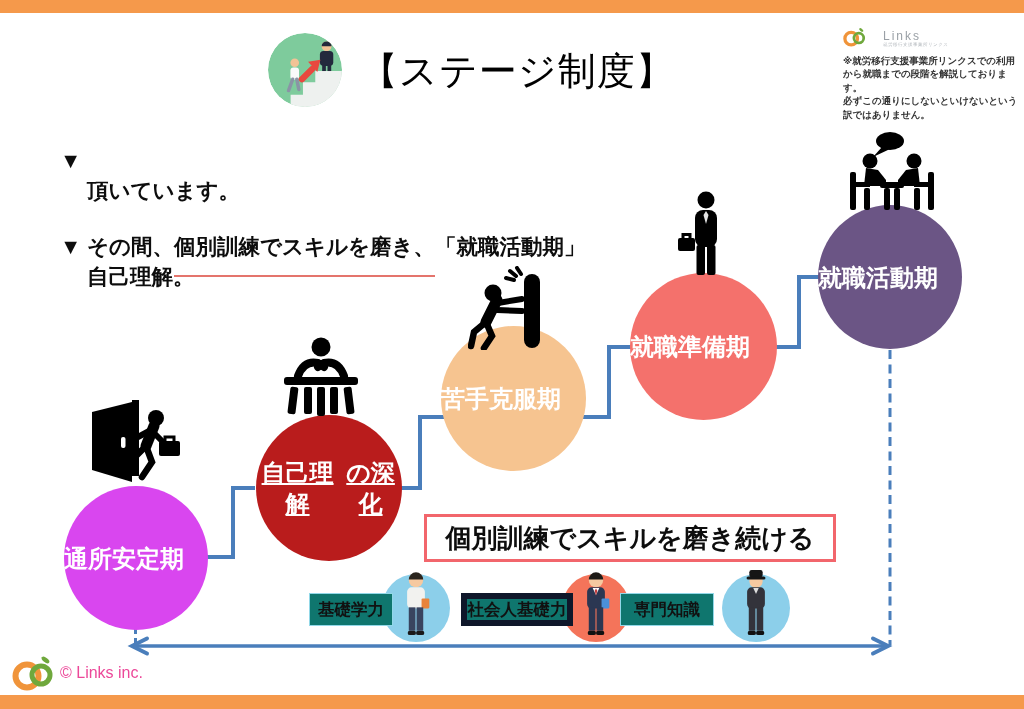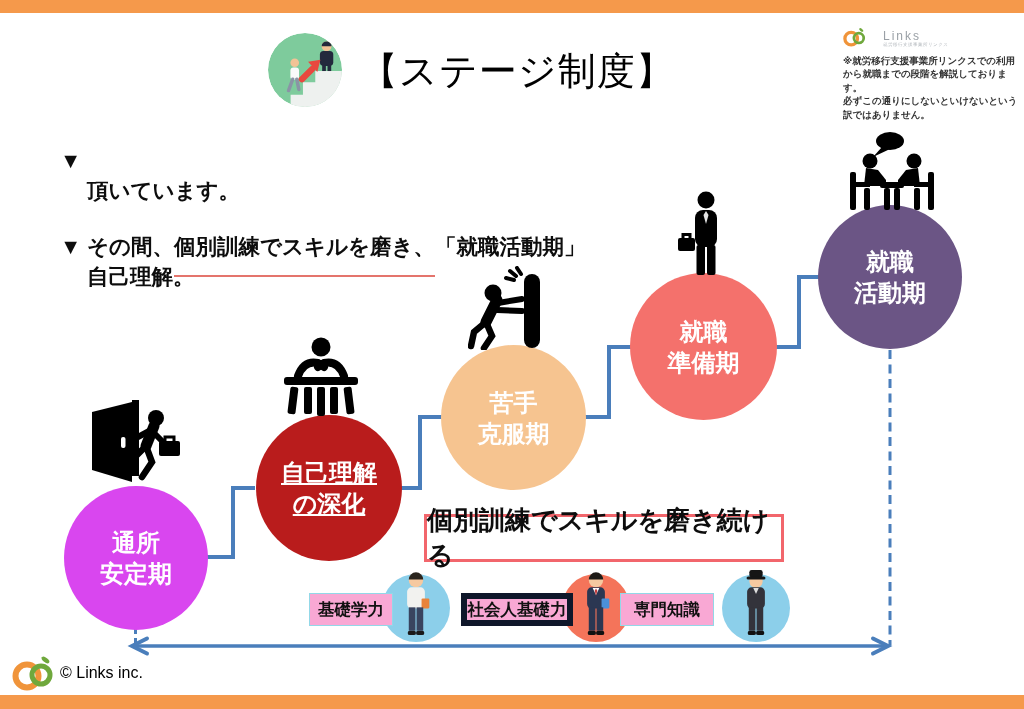--- a/index.html
+++ b/index.html
@@ -21,48 +21,48 @@
   .hdr-note{margin-top:4px;font-size:9.5px;line-height:13.4px;font-weight:700;color:#333;}
 
   
   .intro{position:absolute;left:60px;top:146px;font-size:21.5px;line-height:30px;font-weight:600;color:#0d0d0d;}
   .bullet{display:flex;}
   .bullet .mk{width:27px;flex:0 0 27px;}
   .bullet + .bullet{margin-top:26px;}
   .u-red{border-bottom:2.5px solid #E4746C;padding-bottom:16px;}
 
   
-  .stage{position:absolute;border-radius:50%;display:flex;flex-direction:column;align-items:center;justify-content:center;
+  .stage{position:absolute;border-radius:50%;display:flex;flex-direction:row;align-items:center;justify-content:flex-start;
          color:#fff;font-size:24px;line-height:31px;font-weight:600;text-align:center;z-index:2;}
   .s1{left:64px;top:486px;width:144px;height:144px;background:#d946ef;}
   .s2{left:256px;top:415px;width:146px;height:146px;background:#b91c1c;text-decoration:underline;}
-  .s3{left:441px;top:345px;width:145px;height:145px;background:#F6C490;}
+  .s3{left:441px;top:326px;width:145px;height:145px;background:#F6C490;}
   .s4{left:630px;top:273px;width:147px;height:147px;background:#F4716C;}
   .s5{left:818px;top:205px;width:144px;height:144px;background:#6B5585;}
   .picto{position:absolute;z-index:3;}
 
   .overlay{position:absolute;left:0;top:0;z-index:1;}
 
   
-  .banner{position:absolute;left:424px;top:514px;width:360px;height:48px;border:3px solid #F2666C;background:#fff;
+  .banner{position:absolute;left:424px;top:514px;width:412px;height:48px;border:3px solid #F2666C;background:#fff;
           display:flex;align-items:center;justify-content:center;font-size:26px;font-weight:700;color:#0d0d0d;z-index:2;box-sizing:border-box;}
-  .skill-label{position:absolute;top:593px;height:33px;background:#f9a8d4;display:flex;align-items:center;justify-content:center;
+  .skill-label{position:absolute;top:593px;height:33px;background:#0f766e;display:flex;align-items:center;justify-content:center;
                font-size:16.5px;font-weight:600;color:#111;z-index:3;box-sizing:border-box;}
   .sl1{left:309px;width:84px;border:1.5px solid #92D8E8;}
   .sl2{left:461px;width:112px;border:6px solid #0f172a;}
   .sl3{left:620px;width:94px;border:1.5px solid #92D8E8;}
   .skill-person{position:absolute;top:574px;width:68px;height:68px;border-radius:50%;z-index:2;}
   .sp1{left:382px;background:#8CCFEA;}
   .sp2{left:562px;background:#F4745A;}
   .sp3{left:722px;background:#8CCFEA;}
   .skill-person svg{position:absolute;left:14px;top:-5px;width:40px;height:70px;overflow:visible;}
 
   
   .footer-logo{position:absolute;left:12px;top:653px;width:44px;height:40px;}
-  .copyright{position:absolute;left:60px;top:664px;font-size:16px;color:#000000;}
+  .copyright{position:absolute;left:60px;top:664px;font-size:16px;color:#ec4899;}
 </style>
 </head>
 <body>
 
 <div class="slide">
   <div class="bar bar-top"></div>
 
   <svg class="title-icon" viewBox="0 0 72 72">
     <defs>
         <clipPath id="tc">

